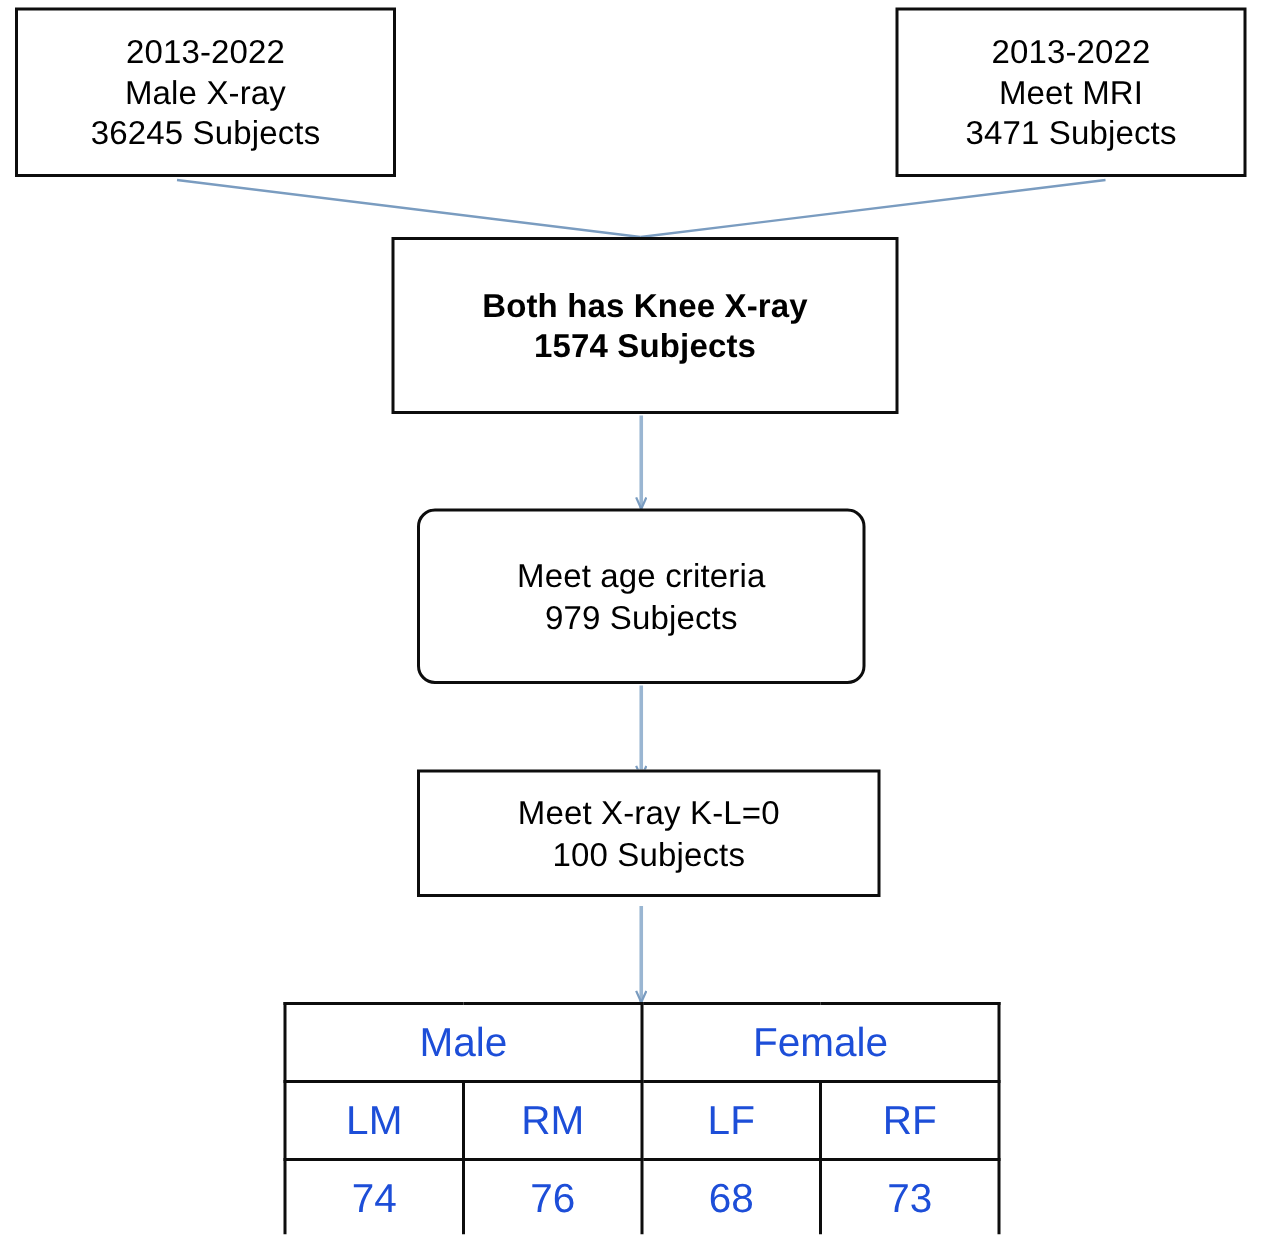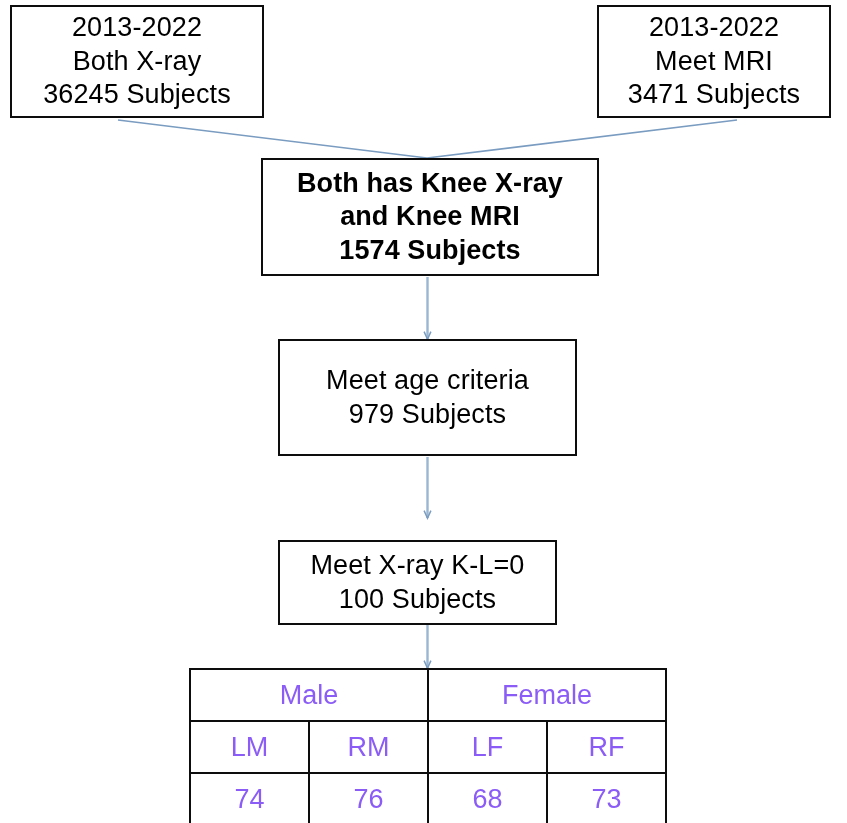--- a/index.html
+++ b/index.html
@@ -21,37 +21,37 @@
   .node {
     position: absolute;
     box-sizing: border-box;
     border: 2px solid #0d0d0d;
     background: #ffffff;
     display: flex;
     flex-direction: column;
     align-items: center;
     justify-content: center;
     color: #000000;
-    font-size: 27px;
+    font-size: 22px;
     line-height: 1.24;
     text-align: center;
     letter-spacing: 0.1px;
     z-index: 3;
   }
   .node .ln {
     display: block;
     white-space: nowrap;
   }
 
   
   #node-xray   { left: 10px;  top: 5px;   width: 254px; height: 113px; }
   #node-mri    { left: 597px; top: 5px;   width: 234px; height: 113px; }
   #node-both   { left: 261px; top: 158px; width: 338px; height: 118px; font-weight: bold; }
-  #node-age    { left: 278px; top: 339px; width: 299px; height: 117px; }
-  #node-kl     { left: 278px; top: 540px; width: 279px; height: 85px; text-align: right;  }
+  #node-age    { left: 278px; top: 339px; width: 299px; height: 117px; border-radius: 12px; }
+  #node-kl     { left: 278px; top: 513px; width: 309px; height: 85px; text-align: right;  }
 
   
   #connectors {
     position: absolute;
     left: 0; top: 0;
     width: 847px;
     height: 823px;
     z-index: 1;
     overflow: visible;
   }
@@ -63,21 +63,21 @@
     top: 668px;
     width: 478px;
     border-collapse: collapse;
     table-layout: fixed;
     background: #ffffff;
     z-index: 3;
   }
   #result-table td {
     border: 2px solid #0d0d0d;
     text-align: center;
-    color: #8b5cf6;
+    color: #1d4ed8;
     font-size: 27px;
     padding: 0;
     height: 48px;
     background: #ffffff;
   }
   #result-table tr.row-group td { height: 50px; }
   #result-table tr.row-sides td { height: 50px; }
   #result-table tr.row-counts td { height: 51px; }
 </style>
 </head>
@@ -98,33 +98,32 @@
 
     <line x1="427.5" y1="277" x2="427.5" y2="339" stroke="#9ab6d2" stroke-width="2.4" marker-end="url(#arrowhead)"></line>
 
     <line x1="427.5" y1="457" x2="427.5" y2="518" stroke="#9ab6d2" stroke-width="2.4" marker-end="url(#arrowhead)"></line>
 
     <line x1="427.5" y1="604" x2="427.5" y2="668" stroke="#9ab6d2" stroke-width="2.4" marker-end="url(#arrowhead)"></line>
   </svg>
 
   <div class="node" id="node-xray">
     <span class="ln">2013-2022</span>
-    <span class="ln">Both X-ray</span>
+    <span class="ln">Male X-ray</span>
     <span class="ln">36245 Subjects</span>
   </div>
 
   <div class="node" id="node-mri">
     <span class="ln">2013-2022</span>
     <span class="ln">Meet MRI</span>
     <span class="ln">3471 Subjects</span>
   </div>
 
   <div class="node" id="node-both">
     <span class="ln">Both has Knee X-ray</span>
-    <span class="ln">and Knee MRI</span>
     <span class="ln">1574 Subjects</span>
   </div>
 
   <div class="node" id="node-age">
     <span class="ln">Meet age criteria</span>
     <span class="ln">979 Subjects</span>
   </div>
 
   <div class="node" id="node-kl">
     <span class="ln">Meet X-ray K-L=0</span>

